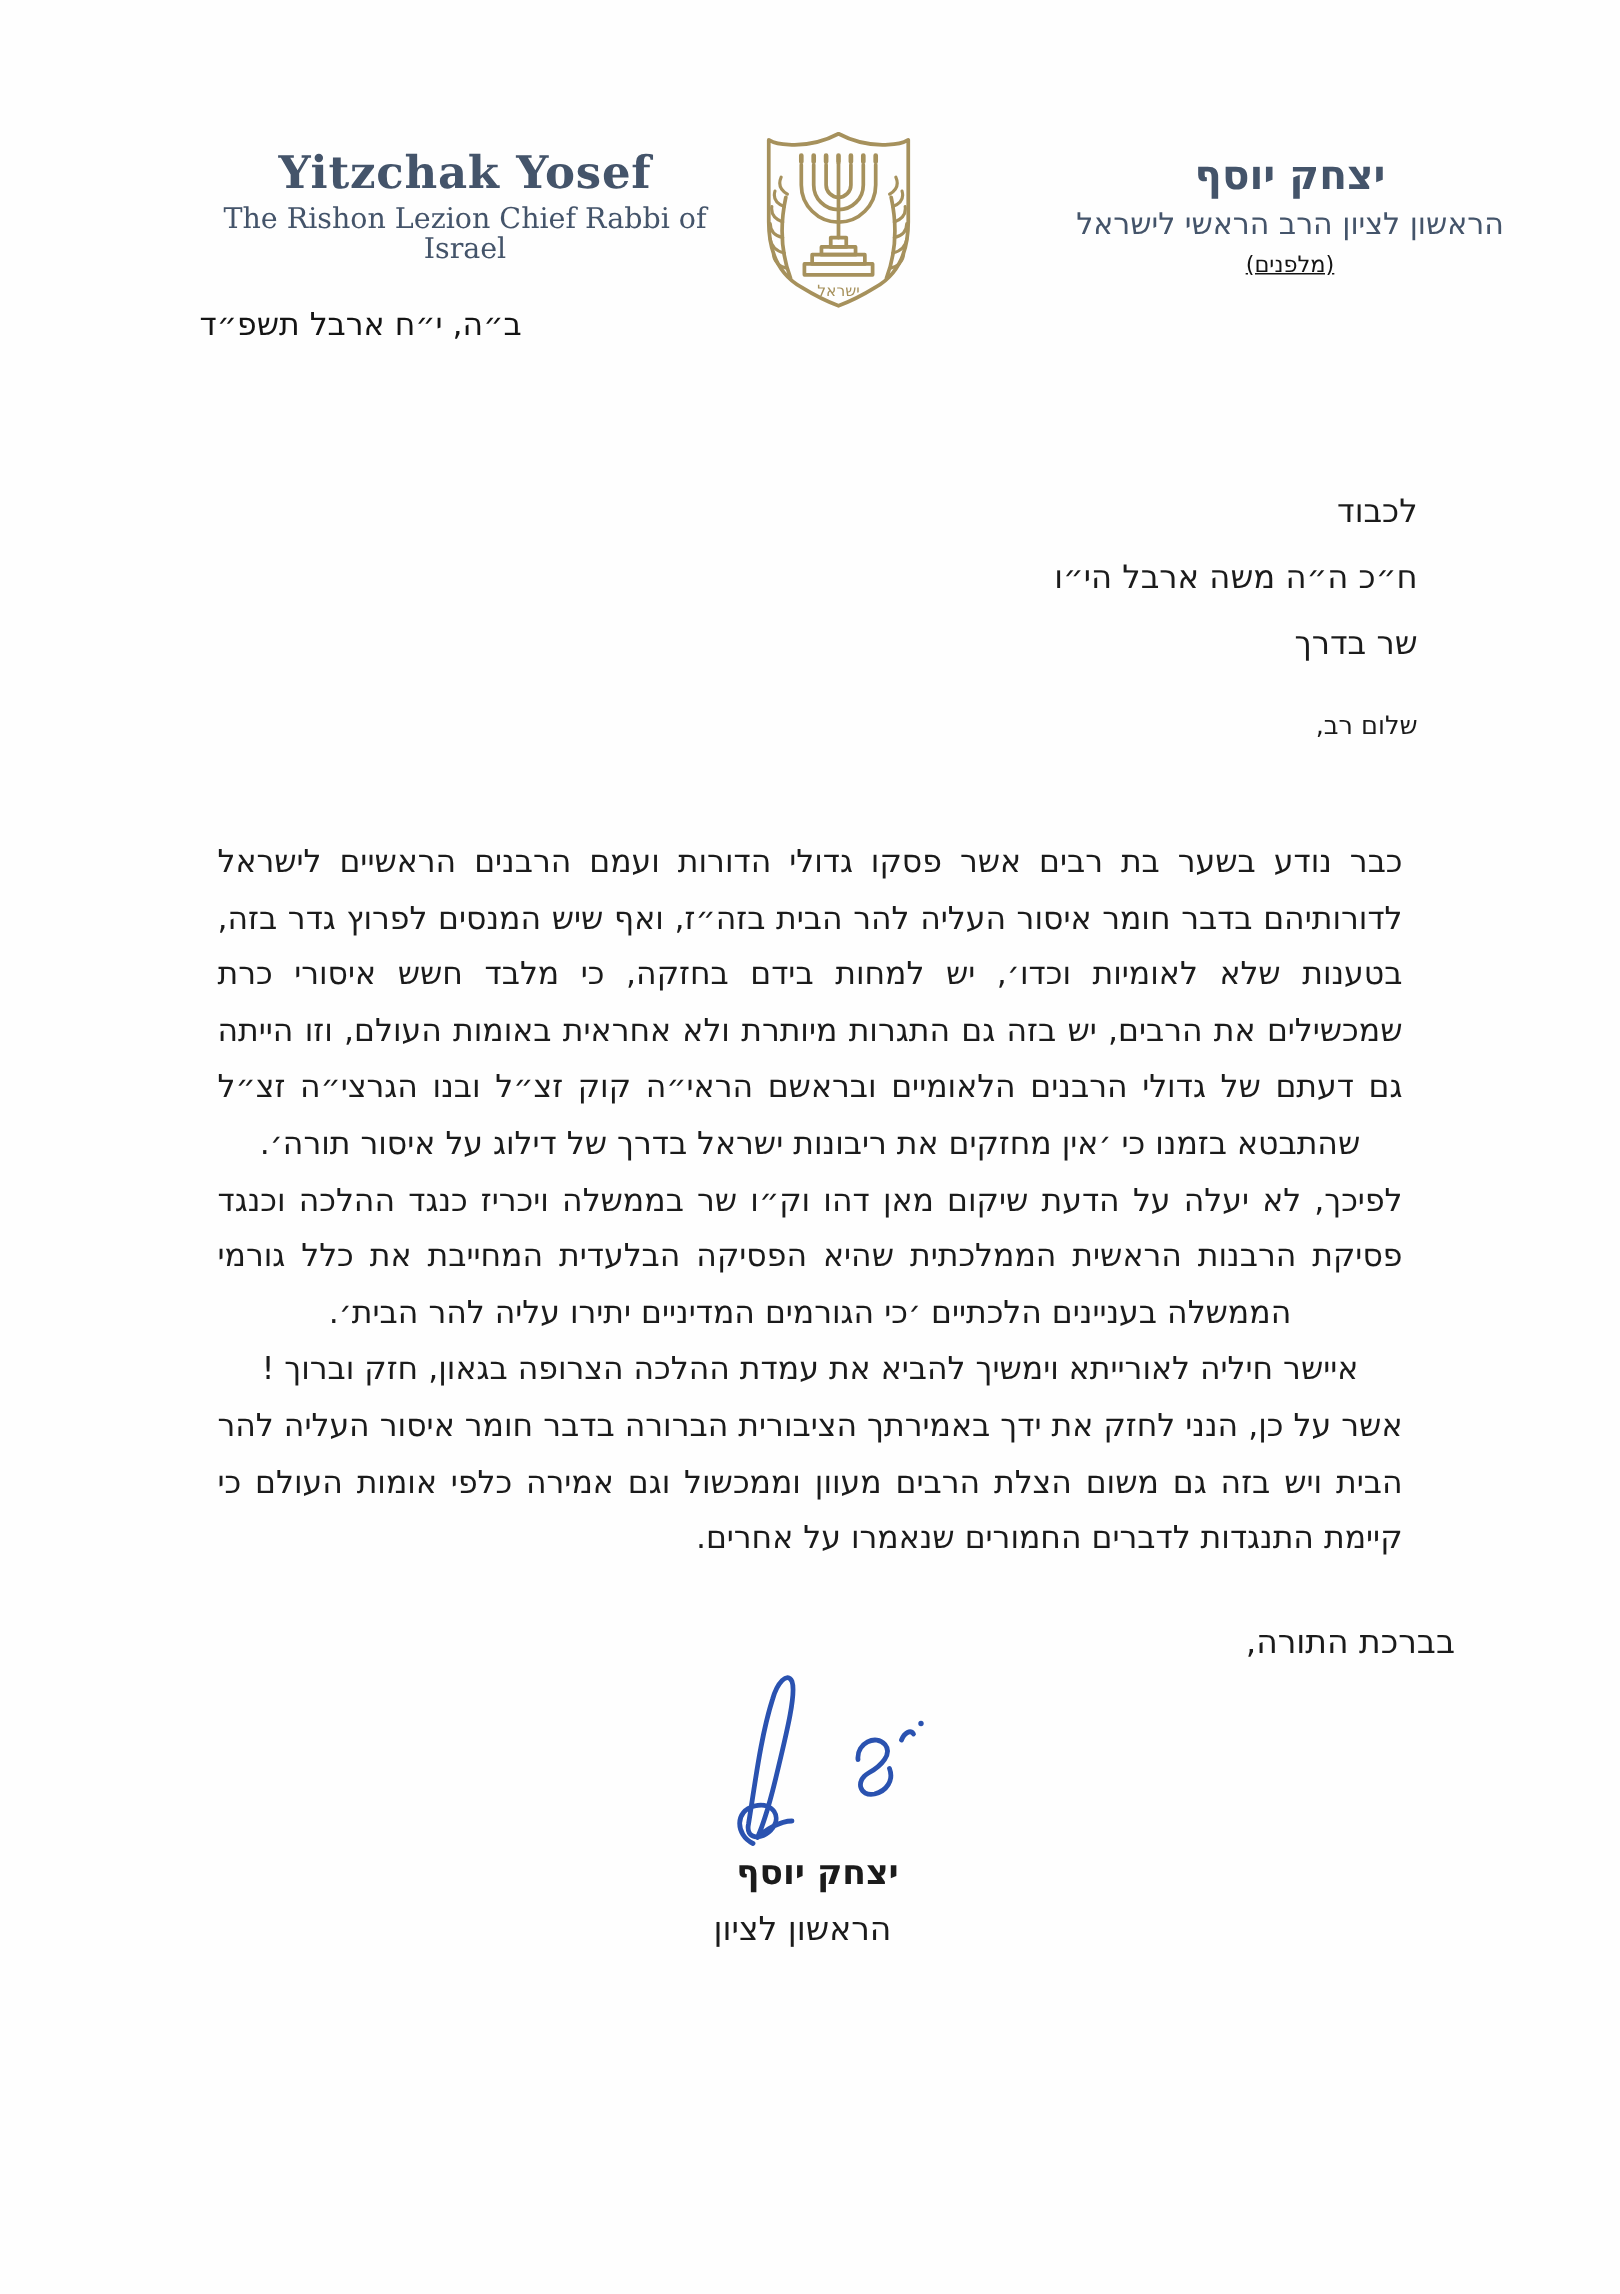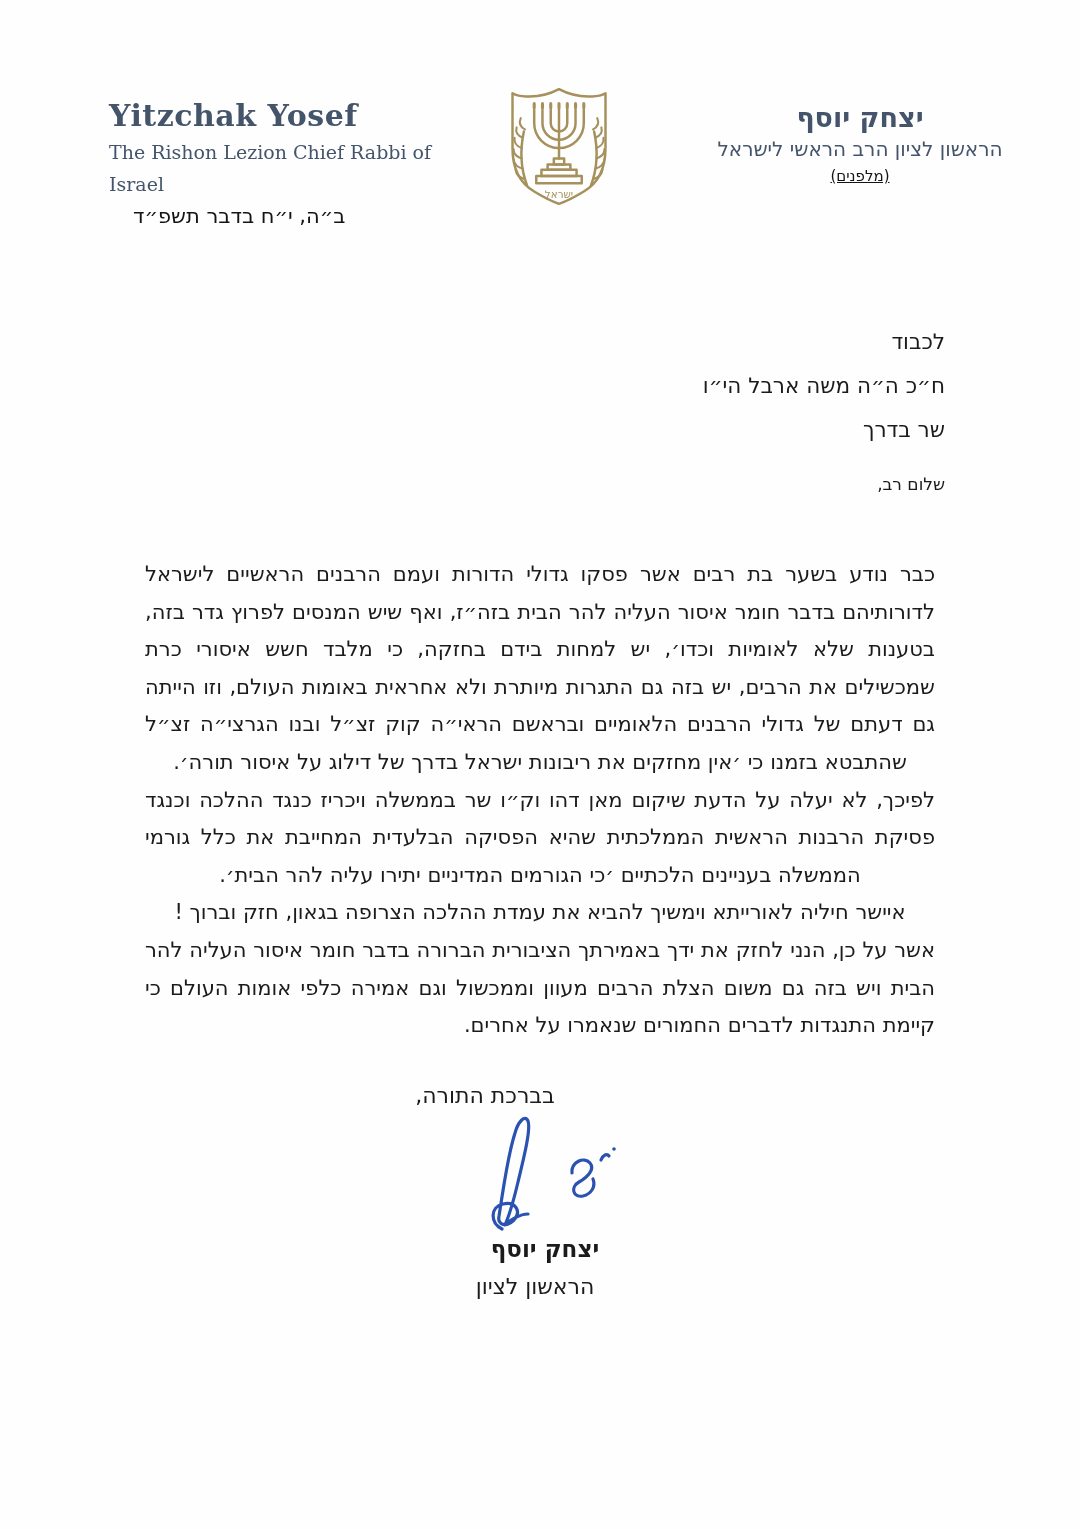--- a/index.html
+++ b/index.html
@@ -7,26 +7,26 @@
     position:relative;
     width:1080px;height:1529px;
     margin:0 auto;
     background:#fefefe;
     overflow:hidden;
     font-family:"DejaVu Sans",sans-serif;
     color:#1b1b1b;
   }
   
   .header-en{
-    position:absolute;left:109px;top:98px;width:370px;
-    text-align:left;color:#44546a;
+    position:absolute;left:125px;top:98px;width:370px;
+    text-align:center;color:#44546a;
     font-family:"DejaVu Serif","Liberation Serif",serif;
   }
   .header-en .name{font-size:30px;font-weight:600;letter-spacing:.5px;line-height:36px;}
-  .header-en .title{font-size:19px;line-height:32px;margin-top:2px;}
+  .header-en .title{font-size:19px;line-height:20px;margin-top:2px;}
   .emblem{position:absolute;left:500px;top:84px;width:118px;height:124px;}
   .header-he{
     position:absolute;left:690px;top:102px;width:340px;
     text-align:center;direction:rtl;color:#44546a;
   }
   .header-he .name{font-size:27px;font-weight:bold;line-height:32px;}
   .header-he .title{font-size:20px;line-height:27px;margin-top:2px;}
   .header-he .formerly{font-size:15px;color:#141414;margin-top:4px;text-decoration:underline;}
   .date-line{
     position:absolute;left:133px;top:204px;
@@ -49,21 +49,21 @@
   }
   .body-text p{
     margin:0;
     text-align:justify;
     text-align-last:center;
   }
   .body-text p:last-child{text-align-last:right;}
   
   .valediction{
     position:absolute;left:0;right:110px;top:1083px;
-    direction:rtl;text-align:center;font-size:22px;
+    direction:rtl;font-size:22px;
   }
   .signature{position:absolute;left:462px;top:1108px;width:175px;height:125px;}
   .signer-name{
     position:absolute;left:10px;right:0;top:1236px;
     direction:rtl;text-align:center;font-size:23px;font-weight:bold;
   }
   .signer-title{
     position:absolute;left:0;right:10px;top:1274px;
     direction:rtl;text-align:center;font-size:22px;
   }
@@ -103,21 +103,21 @@
       <text x="55" y="110" text-anchor="middle" font-size="10" fill="#a6915c" stroke="none" font-family="DejaVu Sans, sans-serif">ישראל</text>
     </svg>
   </div>
 
   <div class="header-he">
     <div class="name">יצחק יוסף</div>
     <div class="title">הראשון לציון הרב הראשי לישראל</div>
     <div class="formerly">(מלפנים)</div>
   </div>
 
-  <div class="date-line">ב״ה, י״ח בדבר תשפ״ד</div>
+  <div class="date-line">ב״ה, י״ח ארבל תשפ״ד</div>
 
   <div class="recipient">
     <div>לכבוד</div>
     <div><span>ח״כ </span><span class="bold">ה״ה משה ארבל</span><span> הי״ו</span></div>
     <div>שר בדרך</div>
   </div>
 
   <div class="greeting">שלום רב,</div>
 
   <div class="body-text">

